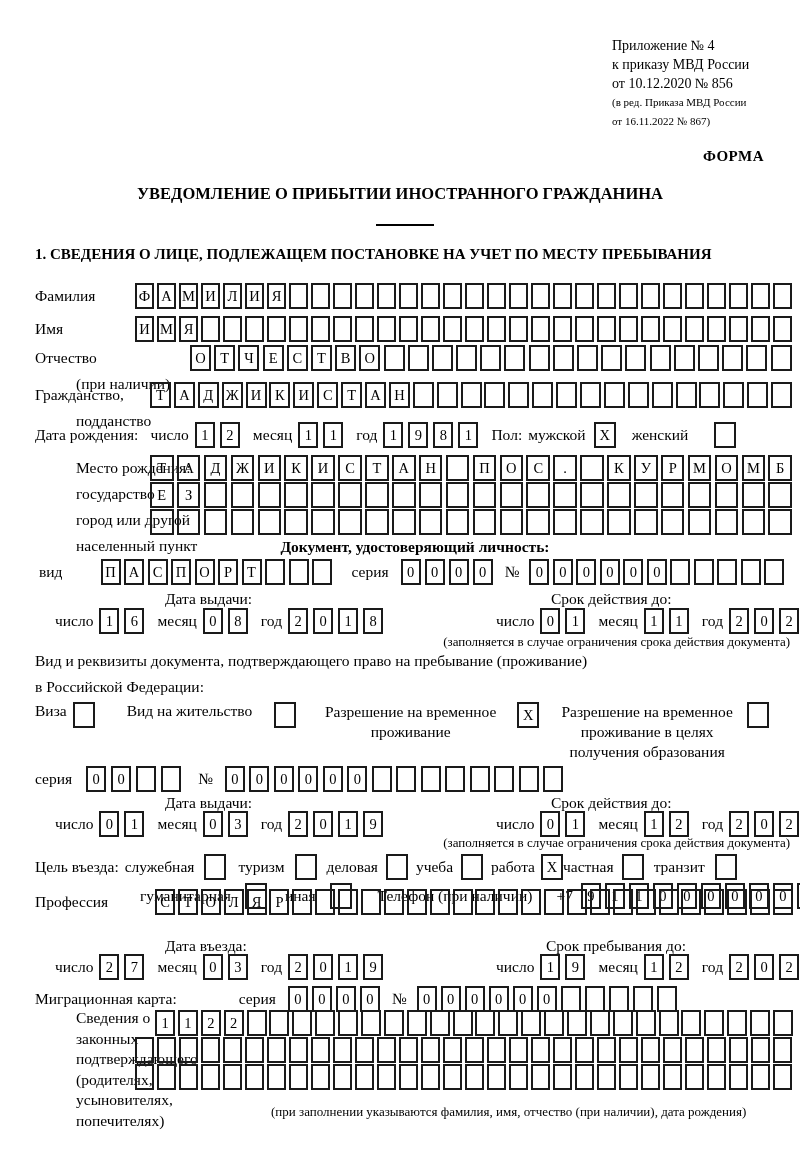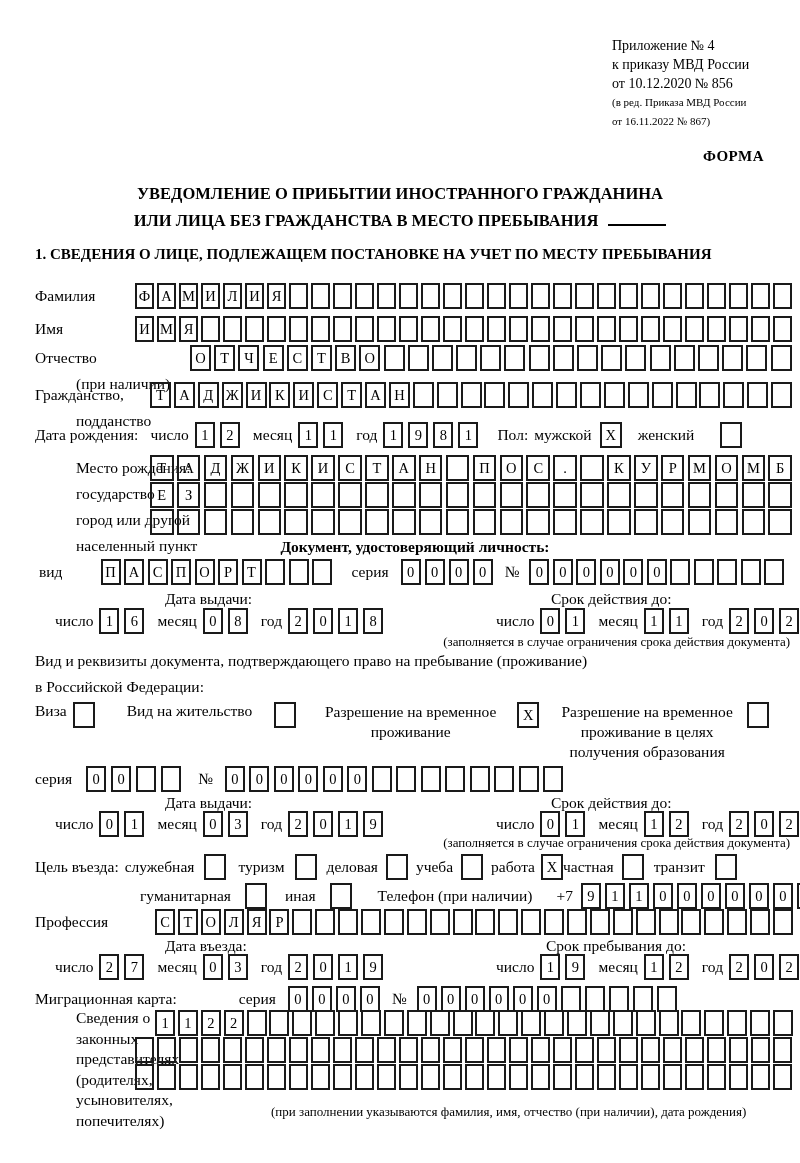--- a/index.html
+++ b/index.html
@@ -42,21 +42,21 @@
     <div>от 10.12.2020 № 856</div>
     <div class="ed">(в ред. Приказа МВД России</div>
     <div class="ed">от 16.11.2022 № 867)</div>
   </div>
 
   <div class="forma">ФОРМА</div>
 
   <div class="title">
     <div>УВЕДОМЛЕНИЕ О ПРИБЫТИИ ИНОСТРАННОГО ГРАЖДАНИНА</div>
     <div>
-      <span>ИЛИ ЛИЦА БЕЗ ГРАЖДАНСТВА В МЕСТО ПРЕБЫВАНИЯ</span><span class="blank"></span>
+      <span class="blank"></span>
     </div>
   </div>
 
   <div class="sec">1. СВЕДЕНИЯ О ЛИЦЕ, ПОДЛЕЖАЩЕМ ПОСТАНОВКЕ НА УЧЕТ ПО МЕСТУ ПРЕБЫВАНИЯ</div>
 
   <div class="body">
 
     <div class="r" style="top:5px">
       <span class="lbl" style="width:100px">Фамилия</span>
       <span class="boxes">
@@ -213,21 +213,21 @@
             <span class="cell">1</span>
           </span>
         <span class="dl">год</span>
         <span class="boxes dgb">
             <span class="cell">1</span>
             <span class="cell">9</span>
             <span class="cell">8</span>
             <span class="cell">1</span>
           </span>
       </span>
-      <span class="lbl" style="margin-left:6px">Пол:</span>
+      <span class="lbl" style="margin-left:0">Пол:</span>
       <span class="lbl" style="margin-left:6px">мужской</span>
       <span class="boxes cb" style="margin-left:8px">
           <span class="cell">X</span>
         </span>
       <span class="lbl" style="margin-left:16px">женский</span>
       <span class="boxes cb" style="margin-left:26px">
           <span class="cell"></span>
         </span>
     </div>
 
@@ -569,21 +569,21 @@
           <span class="cell">0</span>
           <span class="cell">0</span>
           <span class="cell">0</span>
           <span class="cell">0</span>
           <span class="cell">0</span>
           <span class="cell">0</span>
           <span class="cell"></span>
         </span>
     </div>
 
-    <div class="r" style="top:631px">
+    <div class="r" style="top:611px">
       <span class="lbl" style="width:120px">Профессия</span>
       <span class="boxes" style="--w:20px;--g:2.9px">
           <span class="cell">С</span>
           <span class="cell">Т</span>
           <span class="cell">О</span>
           <span class="cell">Л</span>
           <span class="cell">Я</span>
           <span class="cell">Р</span>
           <span class="cell"></span>
           <span class="cell"></span>
@@ -677,21 +677,21 @@
           <span class="cell"></span>
           <span class="cell"></span>
           <span class="cell"></span>
           <span class="cell"></span>
         </span>
     </div>
 
     <div class="abs repslbl" style="top:730px;left:0">
       <div>Сведения о</div>
       <div>законных</div>
-      <div>представителях</div>
+      <div>подтверждающего</div>
       <div>(родителях,</div>
       <div>усыновителях,</div>
       <div>попечителях)</div>
     </div>
     <div class="r" style="top:732px;left:120px">
       <span class="boxes" style="--w:20px;--g:2.9px">
           <span class="cell">1</span>
           <span class="cell">1</span>
           <span class="cell">2</span>
           <span class="cell">2</span>

